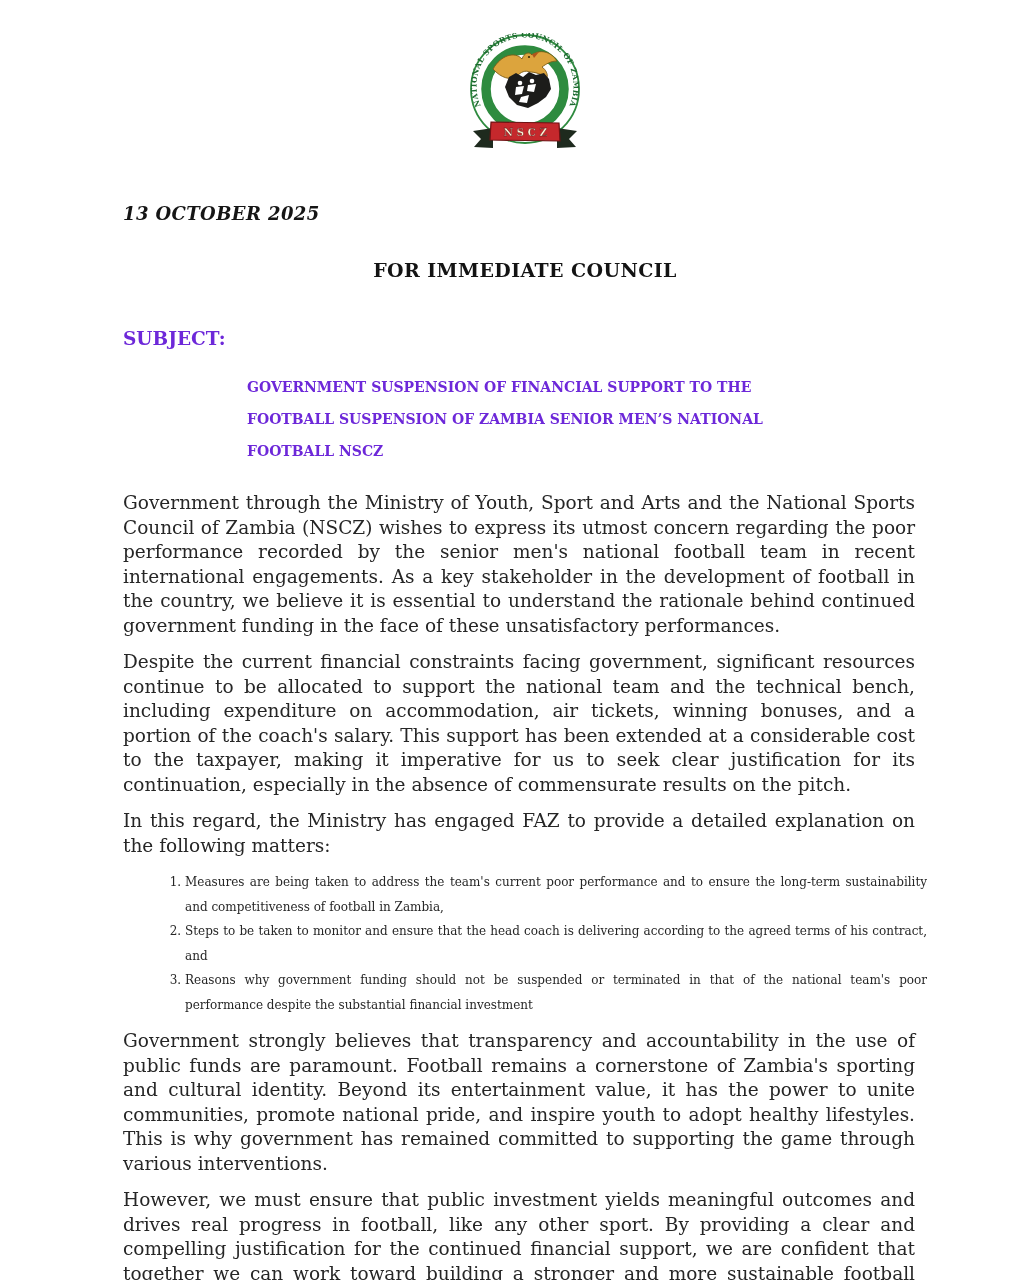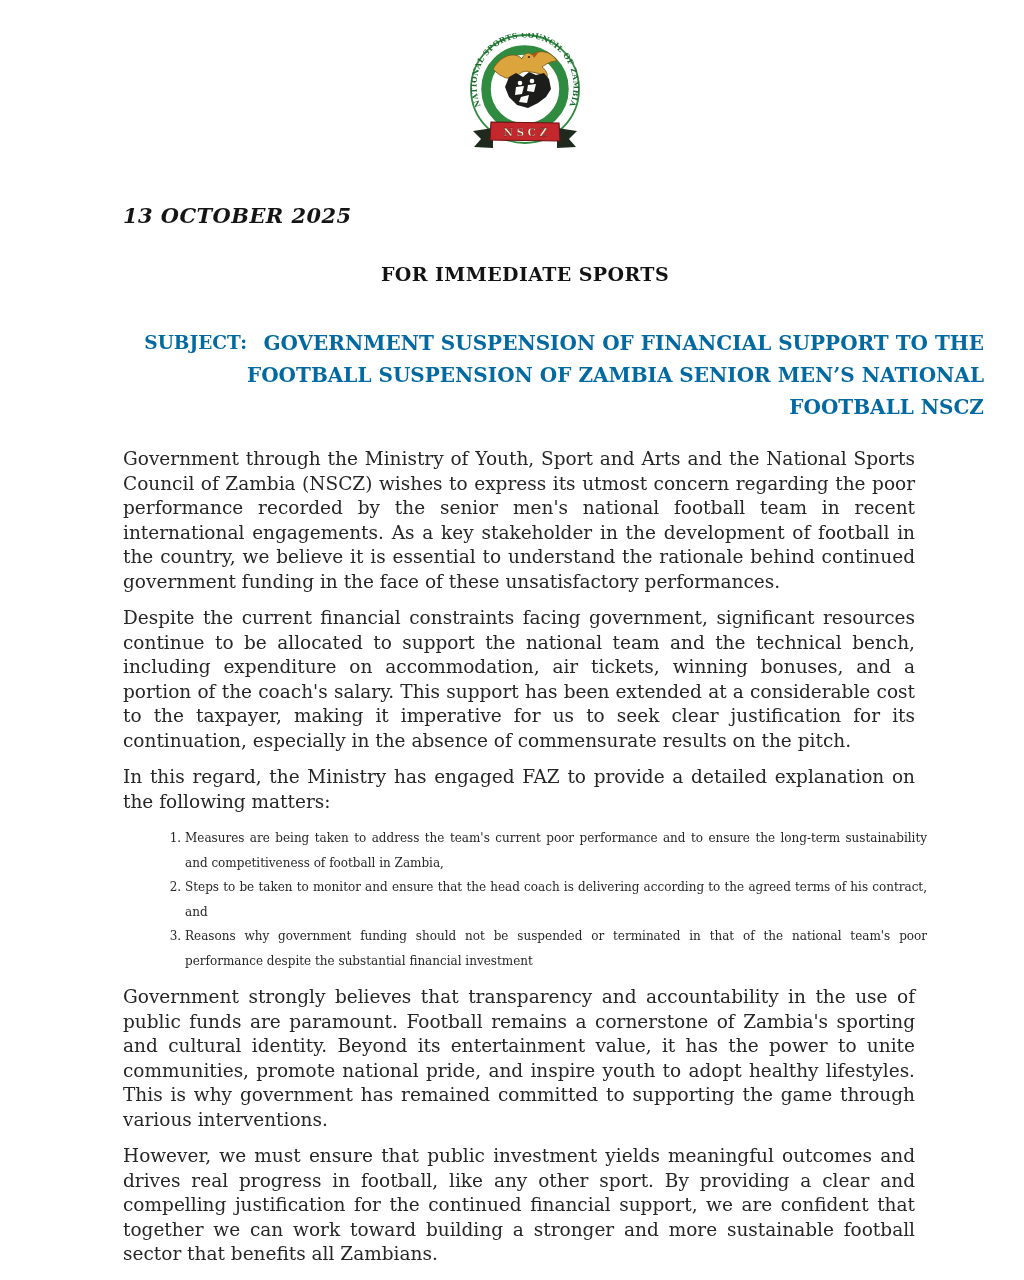--- a/index.html
+++ b/index.html
@@ -15,48 +15,47 @@
     overflow: hidden;
   }
   .logo-wrap {
     width: 124px;
     height: 120px;
     margin: 0 auto;
   }
   .logo-wrap svg { display: block; width: 124px; height: 120px; }
   .date-line {
     margin-top: 50px;
-    font-size: 21px;
+    font-size: 18px;
     font-weight: bold;
     font-style: italic;
     letter-spacing: 0.4px;
     color: #151515;
   }
   .release-line {
     margin-top: 35px;
     text-align: center;
     font-size: 19px;
     font-weight: bold;
     letter-spacing: 0.4px;
     color: #131313;
   }
   .subject {
     margin-top: 42px;
     display: flex;
     align-items: flex-start;
     font-weight: bold;
-    color: #0369a1;
-    text-align: right;
+    color: #6d28d9;
   }
   .subject-label {
     flex: 0 0 124px;
     font-size: 18.5px;
     line-height: 32px;
   }
-  .subject-lines { font-size: 20px; line-height: 32px; }
+  .subject-lines { font-size: 14px; line-height: 32px; margin-top: 48px; }
   .subject-lines div { white-space: nowrap; }
   .body-copy p {
     font-size: 18.5px;
     line-height: 24.5px;
     text-align: justify;
     margin: 0 12px 12px 0;
   }
   .body-copy p.first-para { margin-top: 24px; }
   .matters-list {
     margin: 0 0 12px 0;
@@ -125,21 +124,21 @@
 
       <g>
         <path d="M28,89 L96,90 L97,108 L27,107 Z" stroke-width="1.2" stroke="#6e1113" fill="#c5282c"></path>
         <text class="banner-text" x="64" y="103" text-anchor="middle" fill="#fdf3d8" stroke="#5a1010" stroke-width="0.4">NSCZ</text>
       </g>
     </svg>
   </div>
 
   <div class="date-line">13 OCTOBER 2025</div>
 
-  <div class="release-line">FOR IMMEDIATE SPORTS</div>
+  <div class="release-line">FOR IMMEDIATE COUNCIL</div>
 
   <div class="subject">
     <div class="subject-label">SUBJECT:</div>
     <div class="subject-lines">
       <div>GOVERNMENT SUSPENSION OF FINANCIAL SUPPORT TO THE</div>
       <div>FOOTBALL SUSPENSION OF ZAMBIA SENIOR MEN’S NATIONAL</div>
       <div>FOOTBALL NSCZ</div>
     </div>
   </div>
 

